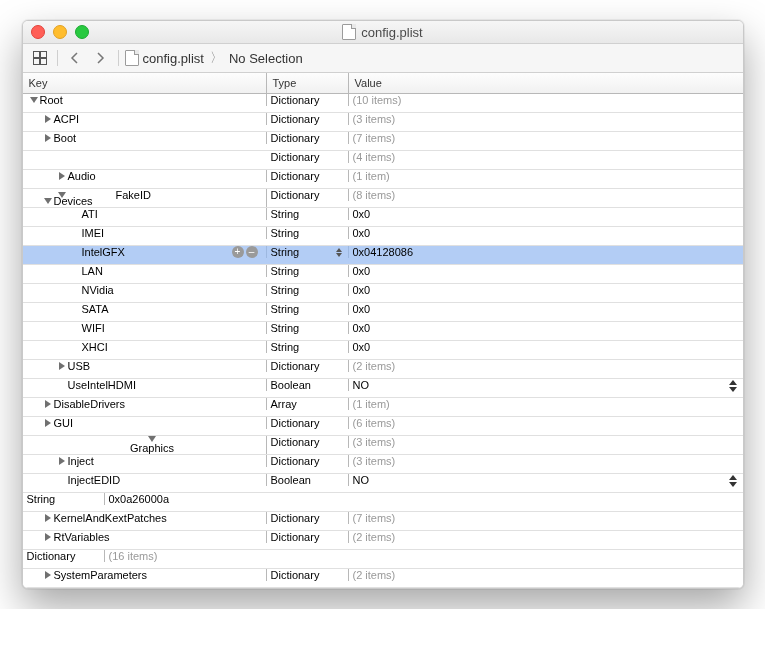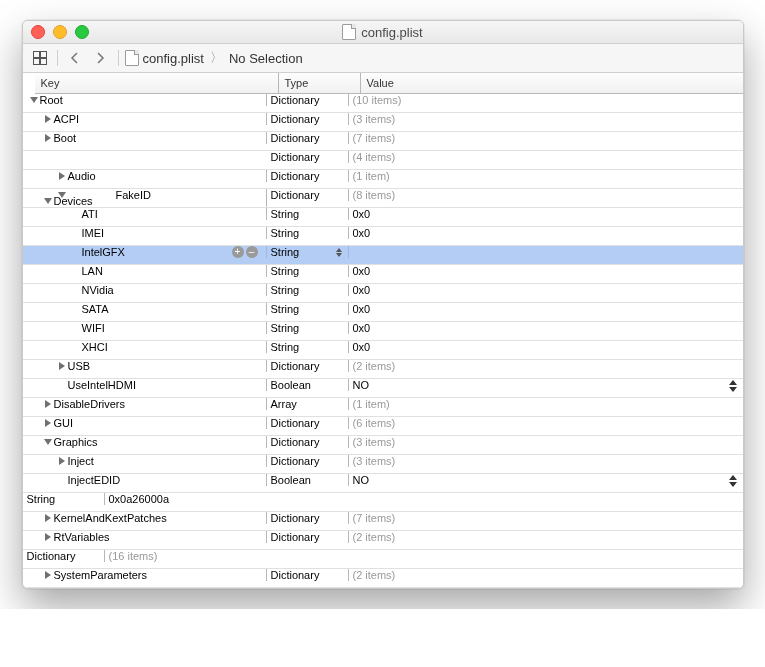--- a/index.html
+++ b/index.html
@@ -100,21 +100,20 @@
   .table {
     background: #fff;
     font-size: 11px;
   }
   .thead {
     display: flex;
     height: var(--header-h);
     align-items: stretch;
     background: linear-gradient(#fdfdfd, #f1f1f1);
     border-bottom: 1px solid var(--border);
-    margin-left: 12px;
   }
   .thead .col {
     display: flex; align-items: center;
     padding: 0 6px;
     border-right: 1px solid var(--border);
     color: #333;
     box-sizing: border-box;
   }
   .thead .col:last-child { border-right: none; align-items: center; }
   .col-key  { width: 244px; }
@@ -374,20 +373,23 @@
               <span class="circ">–</span>
             </span>
           </div>
           <div class="cell type">
             <span>String</span>
             <span class="type-arrows">
               <div class="up"></div>
               <div class="dn"></div>
             </span>
           </div>
+          <div class="cell val">
+            <span>0x04128086</span>
+          </div>
         </div>
         <div class="row">
           <div class="cell key" style="padding-left: 48px;">
             <span class="disc"></span>
             <span class="key-label">LAN</span>
           </div>
           <div class="cell type">
             <span>String</span>
           </div>
           <div class="cell val">
@@ -494,21 +496,21 @@
             <span class="key-label">GUI</span>
           </div>
           <div class="cell type">
             <span>Dictionary</span>
           </div>
           <div class="cell val">
             <span class="muted">(6 items)</span>
           </div>
         </div>
         <div class="row">
-          <div class="cell key" style="padding-left: 20px;">
+          <div class="cell key" style="padding-left: 20px; flex-direction: column;">
             <span class="disc">
               <div class="tri-down"></div>
             </span>
             <span class="key-label">Graphics</span>
           </div>
           <div class="cell type">
             <span>Dictionary</span>
           </div>
           <div class="cell val">
             <span class="muted">(3 items)</span>

